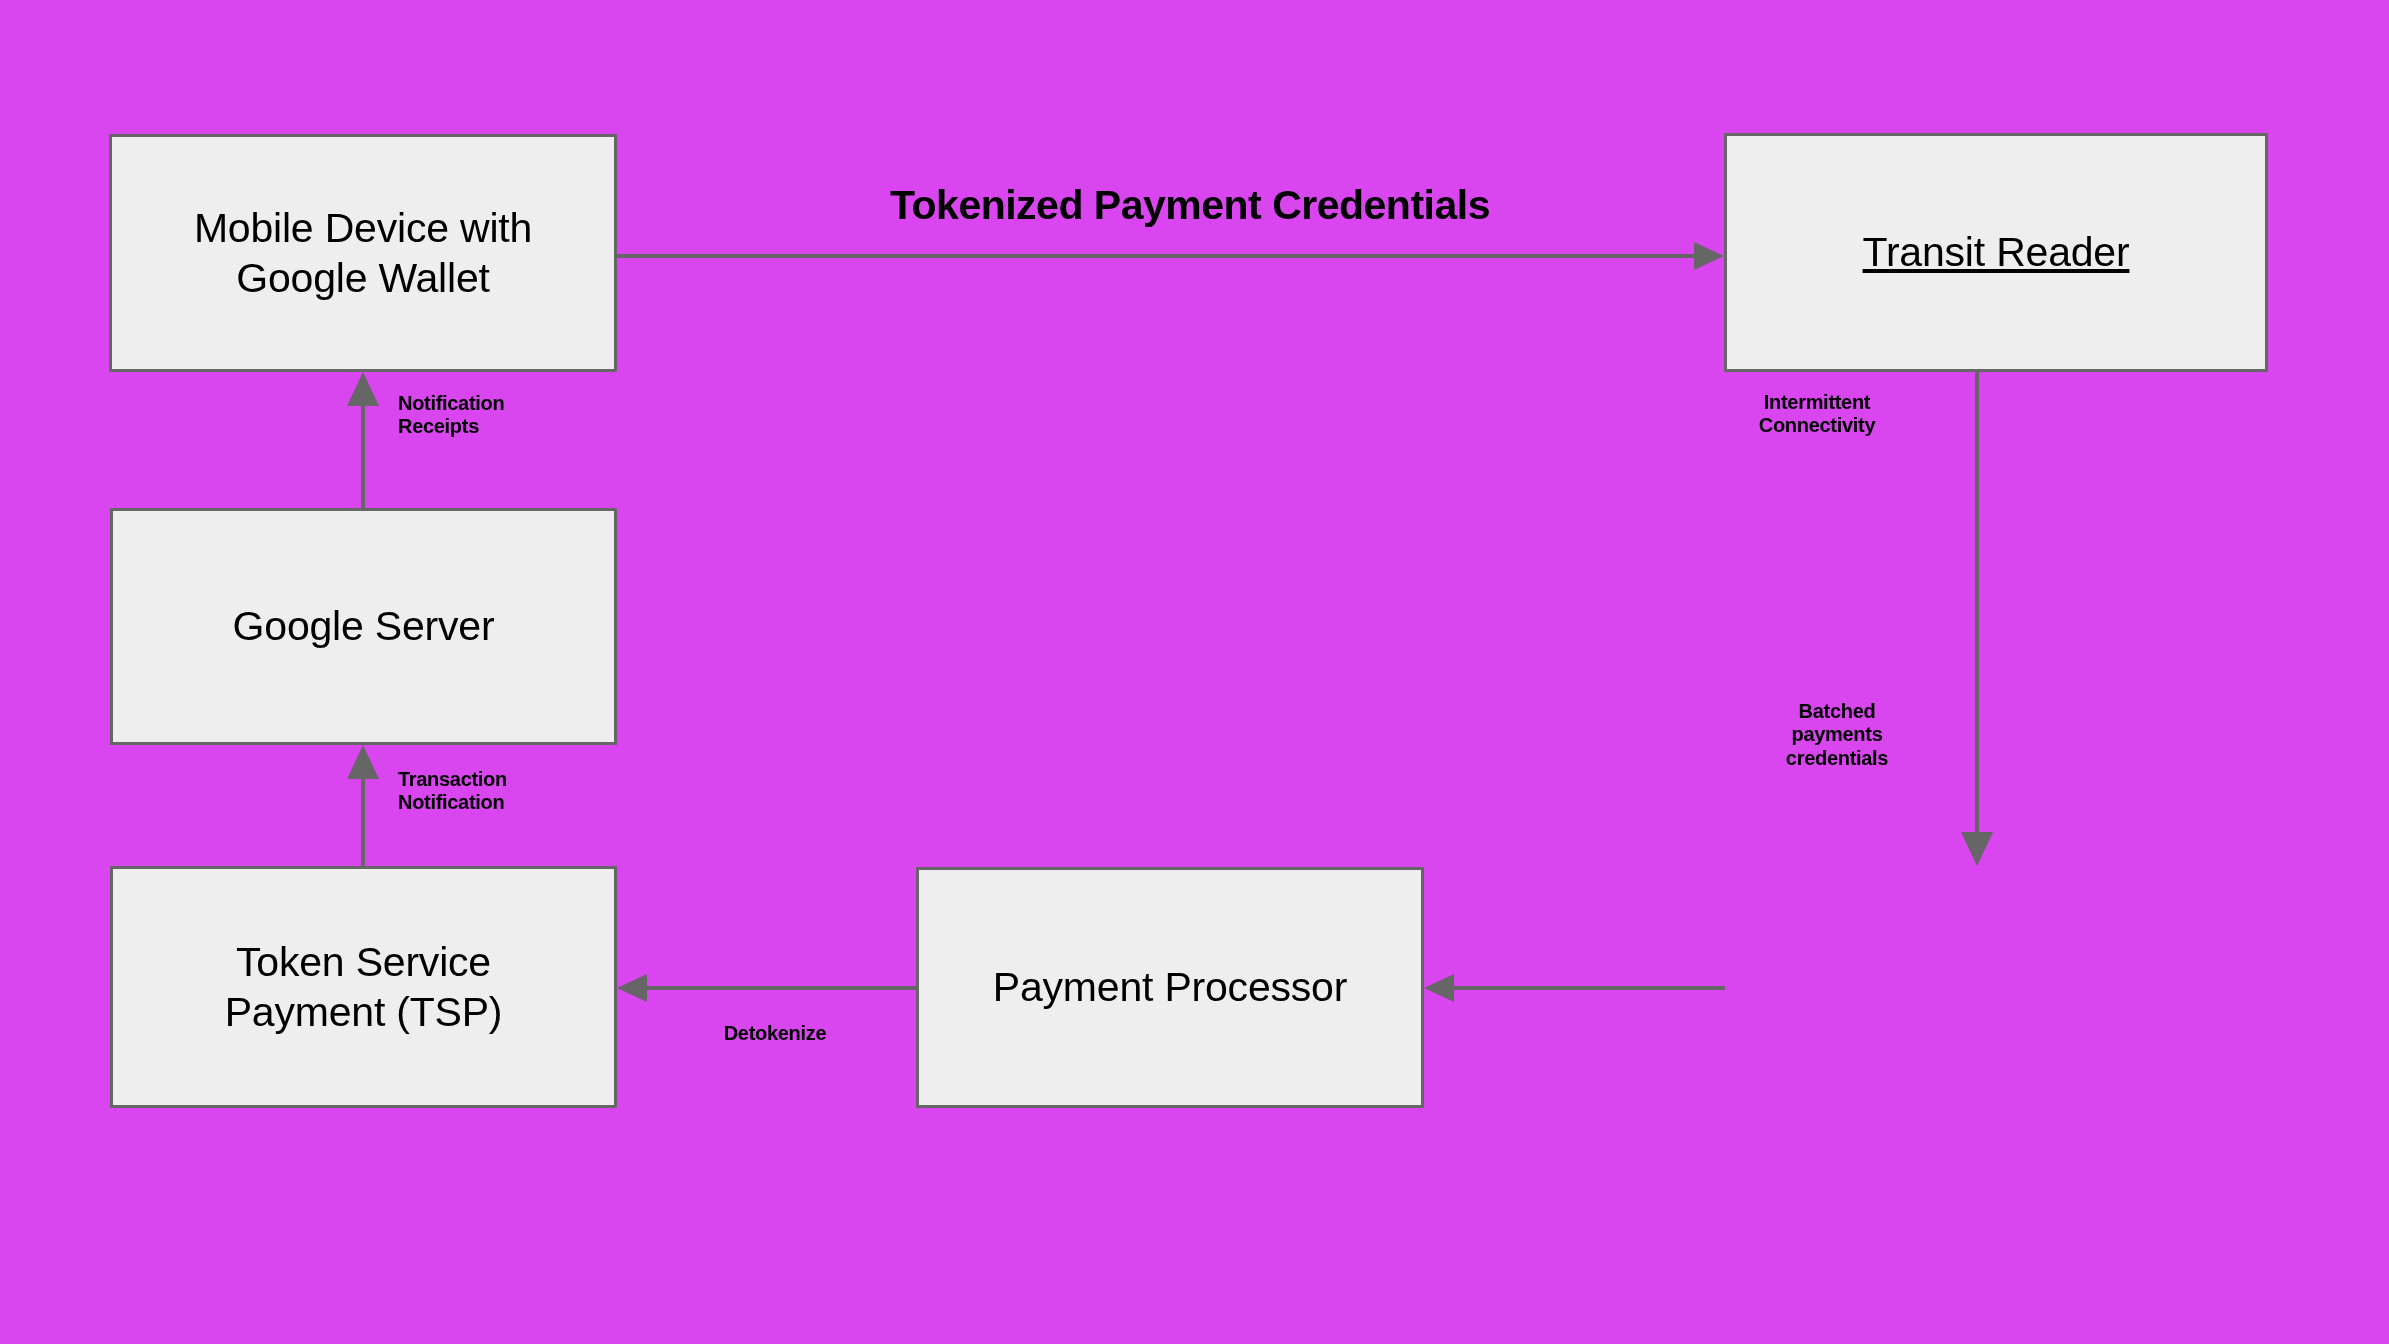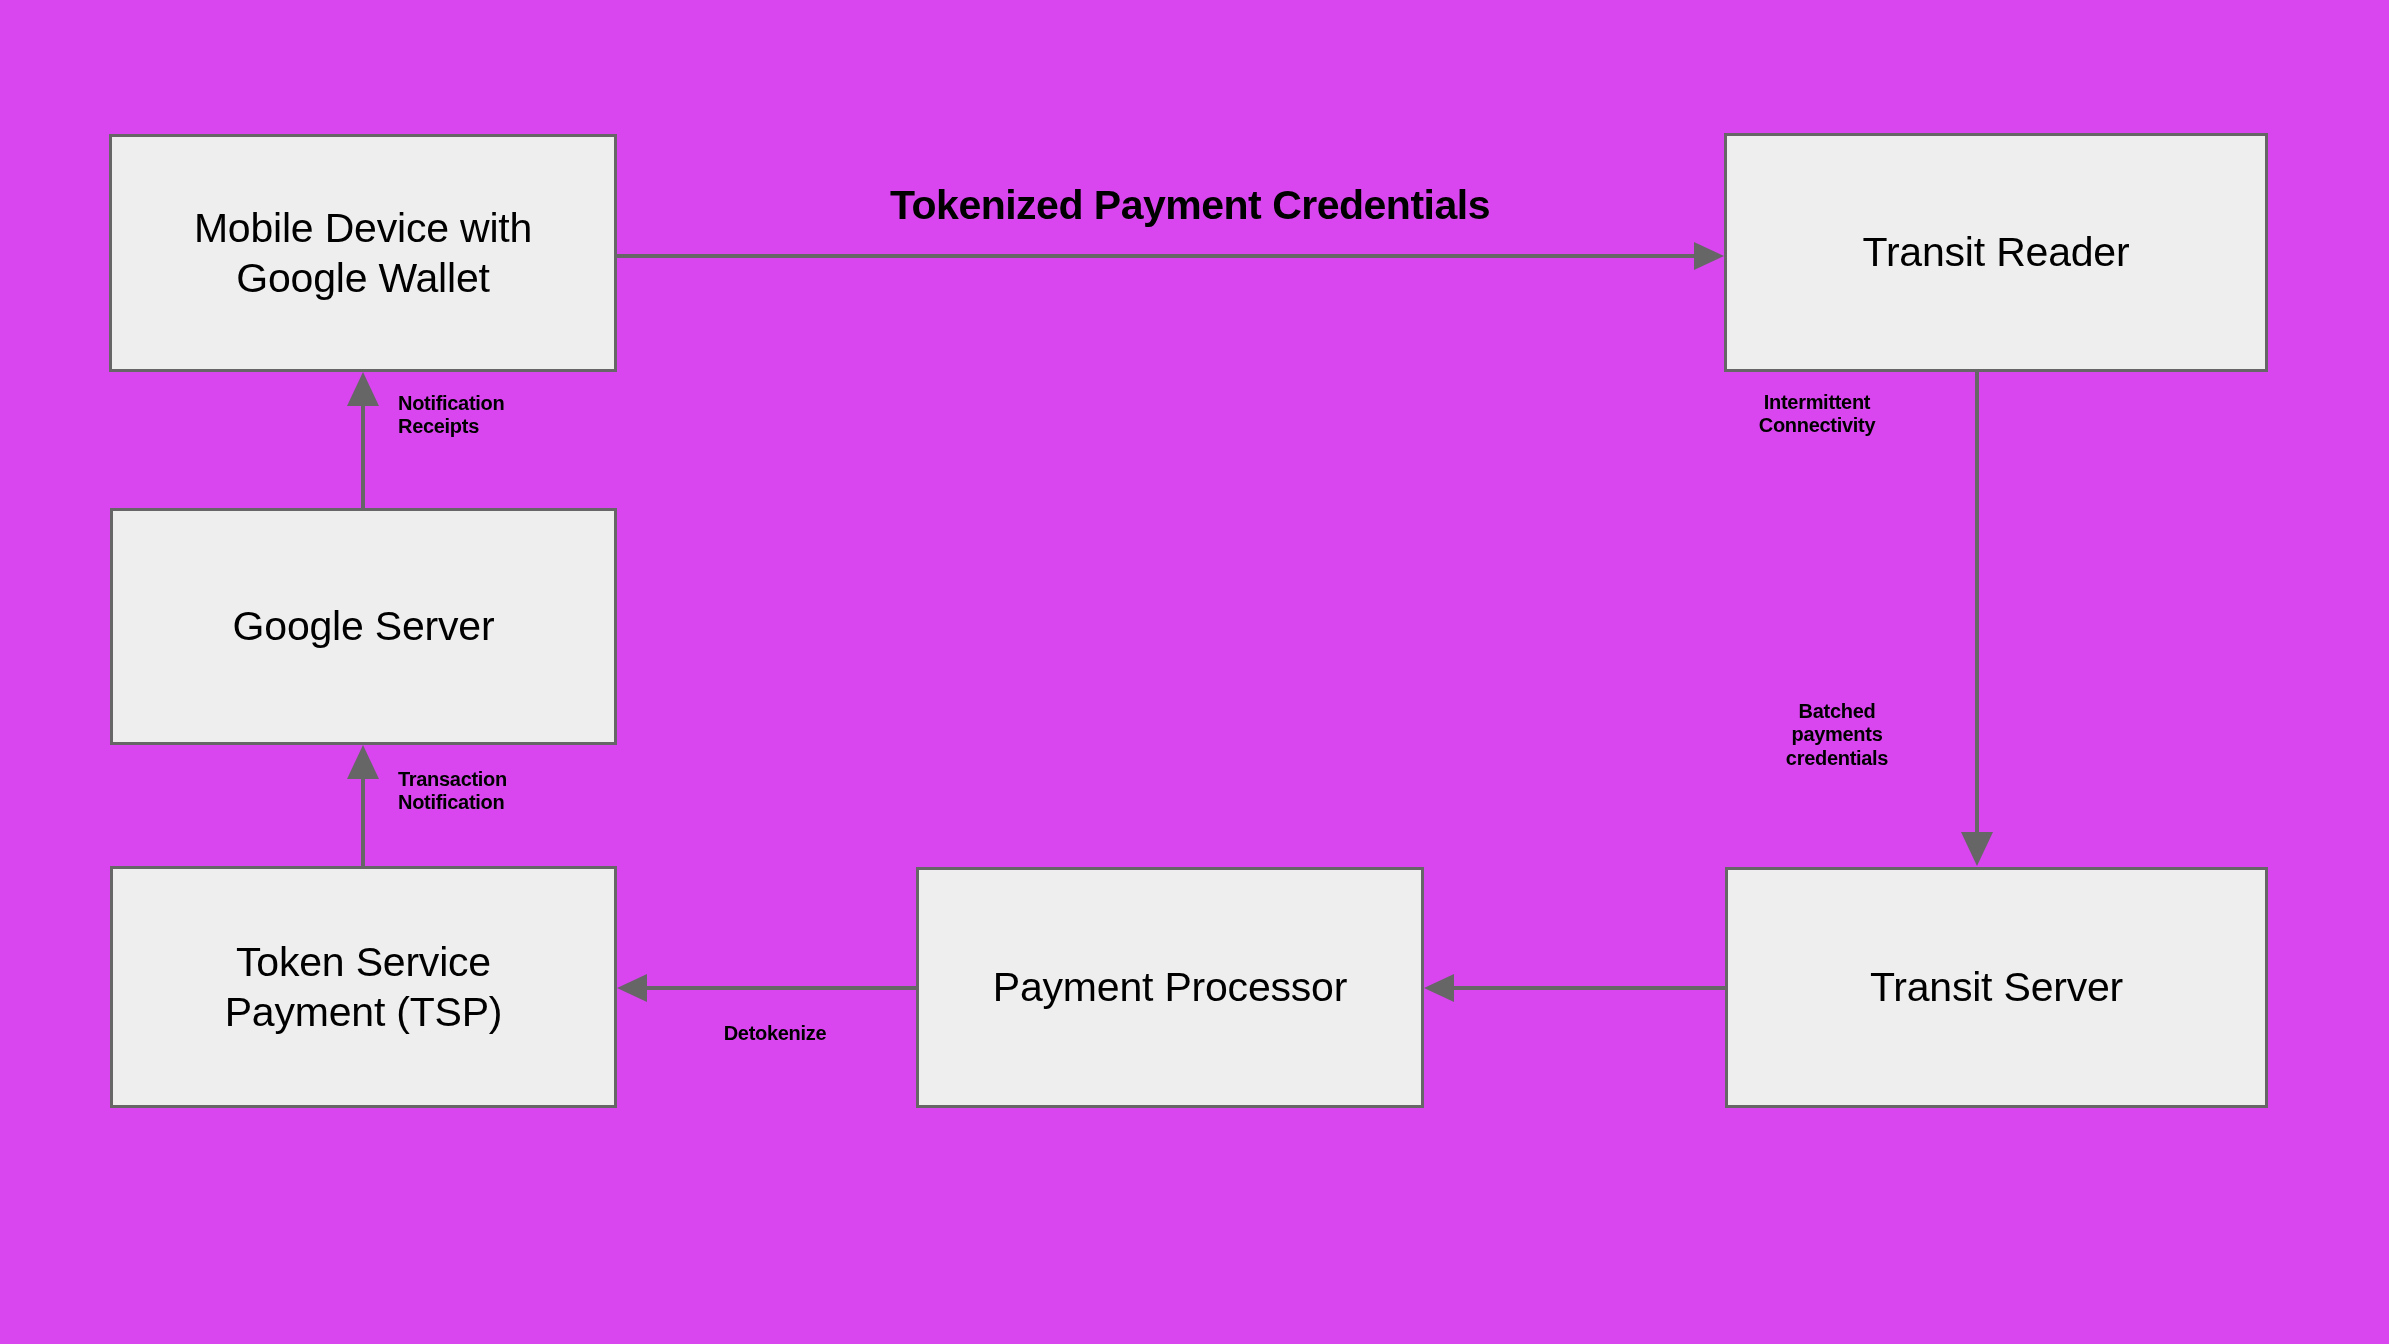--- a/index.html
+++ b/index.html
@@ -106,31 +106,28 @@
       <line x1="363" y1="508" x2="363" y2="390"></line>
       <polygon points="363,372 347,406 379,406"></polygon>
     </g>
   </svg>
 
   <div class="node" style="left:109px; top:134px; width:508px; height:238px;">
     <span>Mobile Device with
 Google Wallet</span>
   </div>
 
-  <div class="node" style="left:1724px; top:133px; width:544px; height:239px;">
+  <div class="node" style="left:1724px; top:133px; width:544px; height:239px;text-decoration:underline;">
     <span>Transit Reader</span>
   </div>
 
   <div class="node" style="left:110px; top:508px; width:507px; height:237px;">
     <span>Google Server</span>
   </div>
 
-  <div class="node" style="left:1725px; top:867px; width:543px; height:241px;">
-    <span>Transit Server</span>
-  </div>
 
   <div class="node" style="left:110px; top:866px; width:507px; height:242px;">
     <span>Token Service
 Payment (TSP)</span>
   </div>
 
   <div class="node" style="left:916px; top:867px; width:508px; height:241px;">
     <span>Payment Processor</span>
   </div>
 

